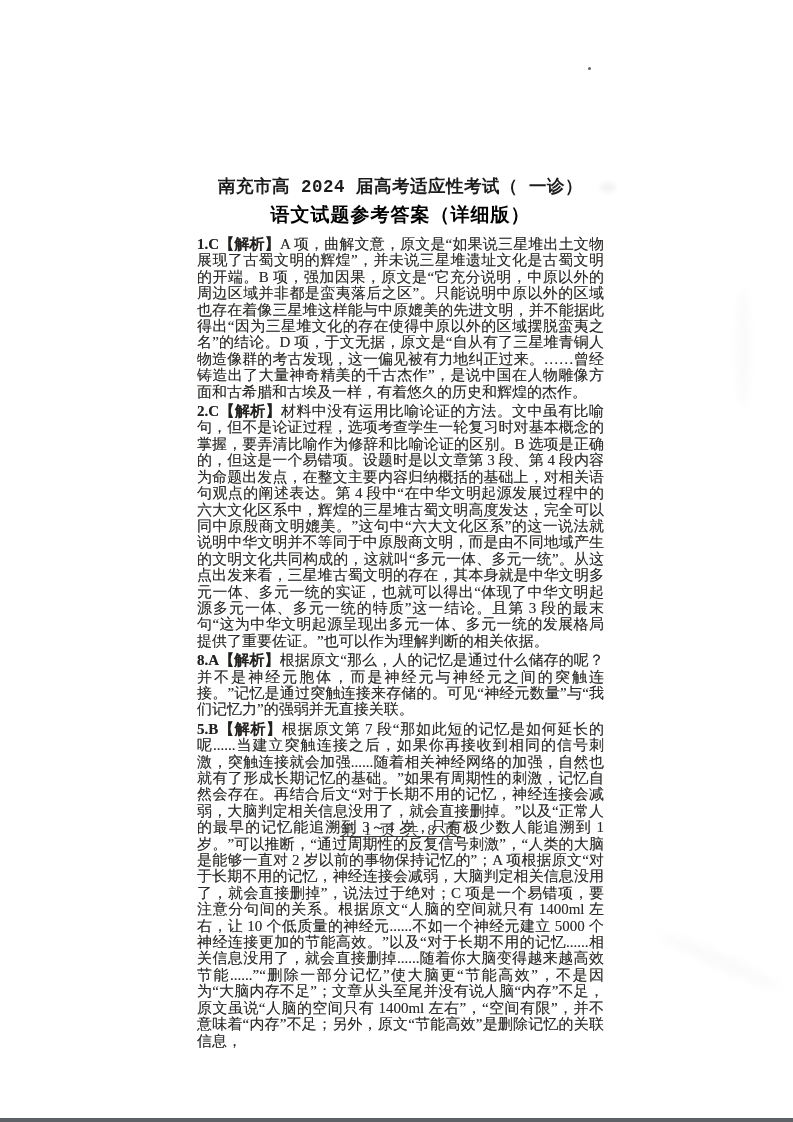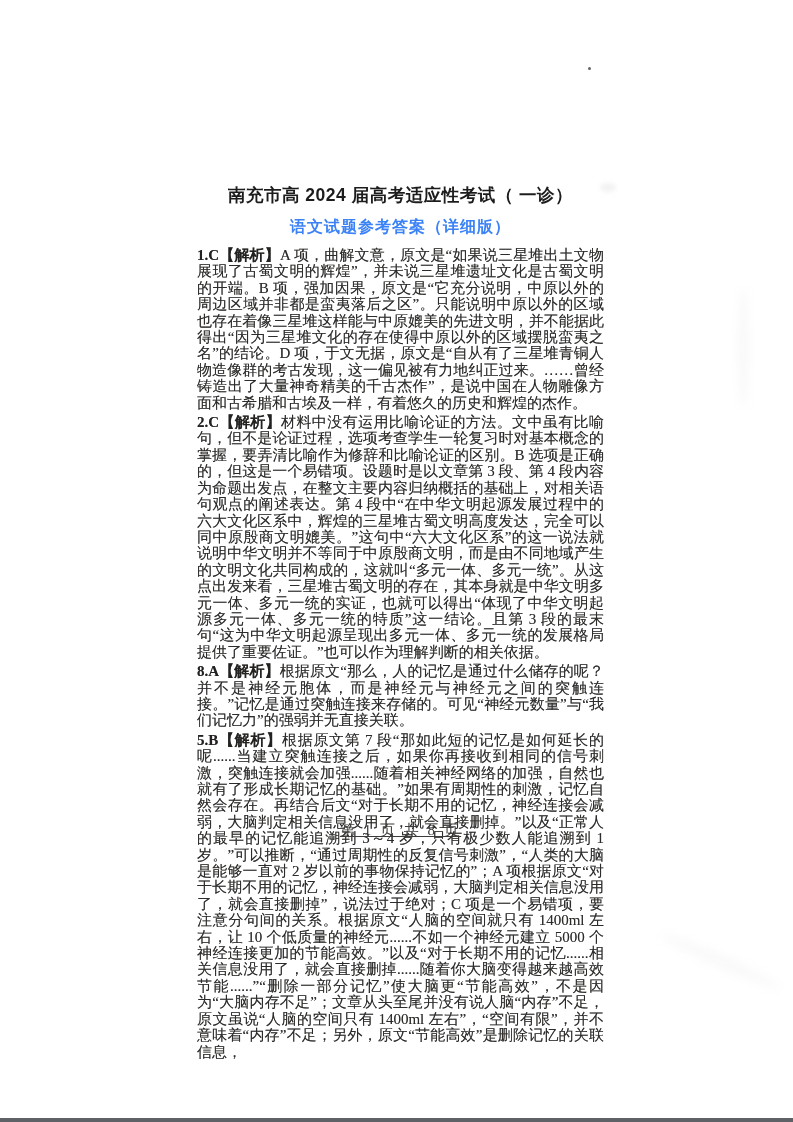--- a/index.html
+++ b/index.html
@@ -9,37 +9,37 @@
     background:#ffffff;
     overflow:hidden;
     font-family:"Liberation Serif", serif;
   }
   .content {
     position:absolute;
     left:197px; top:176px;
     width:407px;
   }
   .doc-title {
-    margin:8px;
-    font-family:Liberation Sans, sans-serif;
+    margin:0;
+    font-family:Liberation Mono, monospace;
     font-weight:bold;
     font-size:17.5px;
     line-height:22px;
     text-align:center;
     color:#1c1c1c;
     letter-spacing:0.5px;
   }
   .doc-subtitle {
     margin:5px 0 0 0;
-    font-family:Liberation Serif, serif;
+    font-family:Liberation Mono, monospace;
     font-weight:bold;
-    font-size:16px;
+    font-size:19px;
     line-height:26px;
     text-align:center;
-    color:#3b82f6;
+    color:#000000;
     letter-spacing:1px;
   }
   .body-text {
     margin-top:7px;
     font-size:15px;
     line-height:16.4px;
     text-align:justify;
     color:#2e2c2a;
     text-shadow:0 0 0.5px rgba(70,68,66,0.55);
   }

